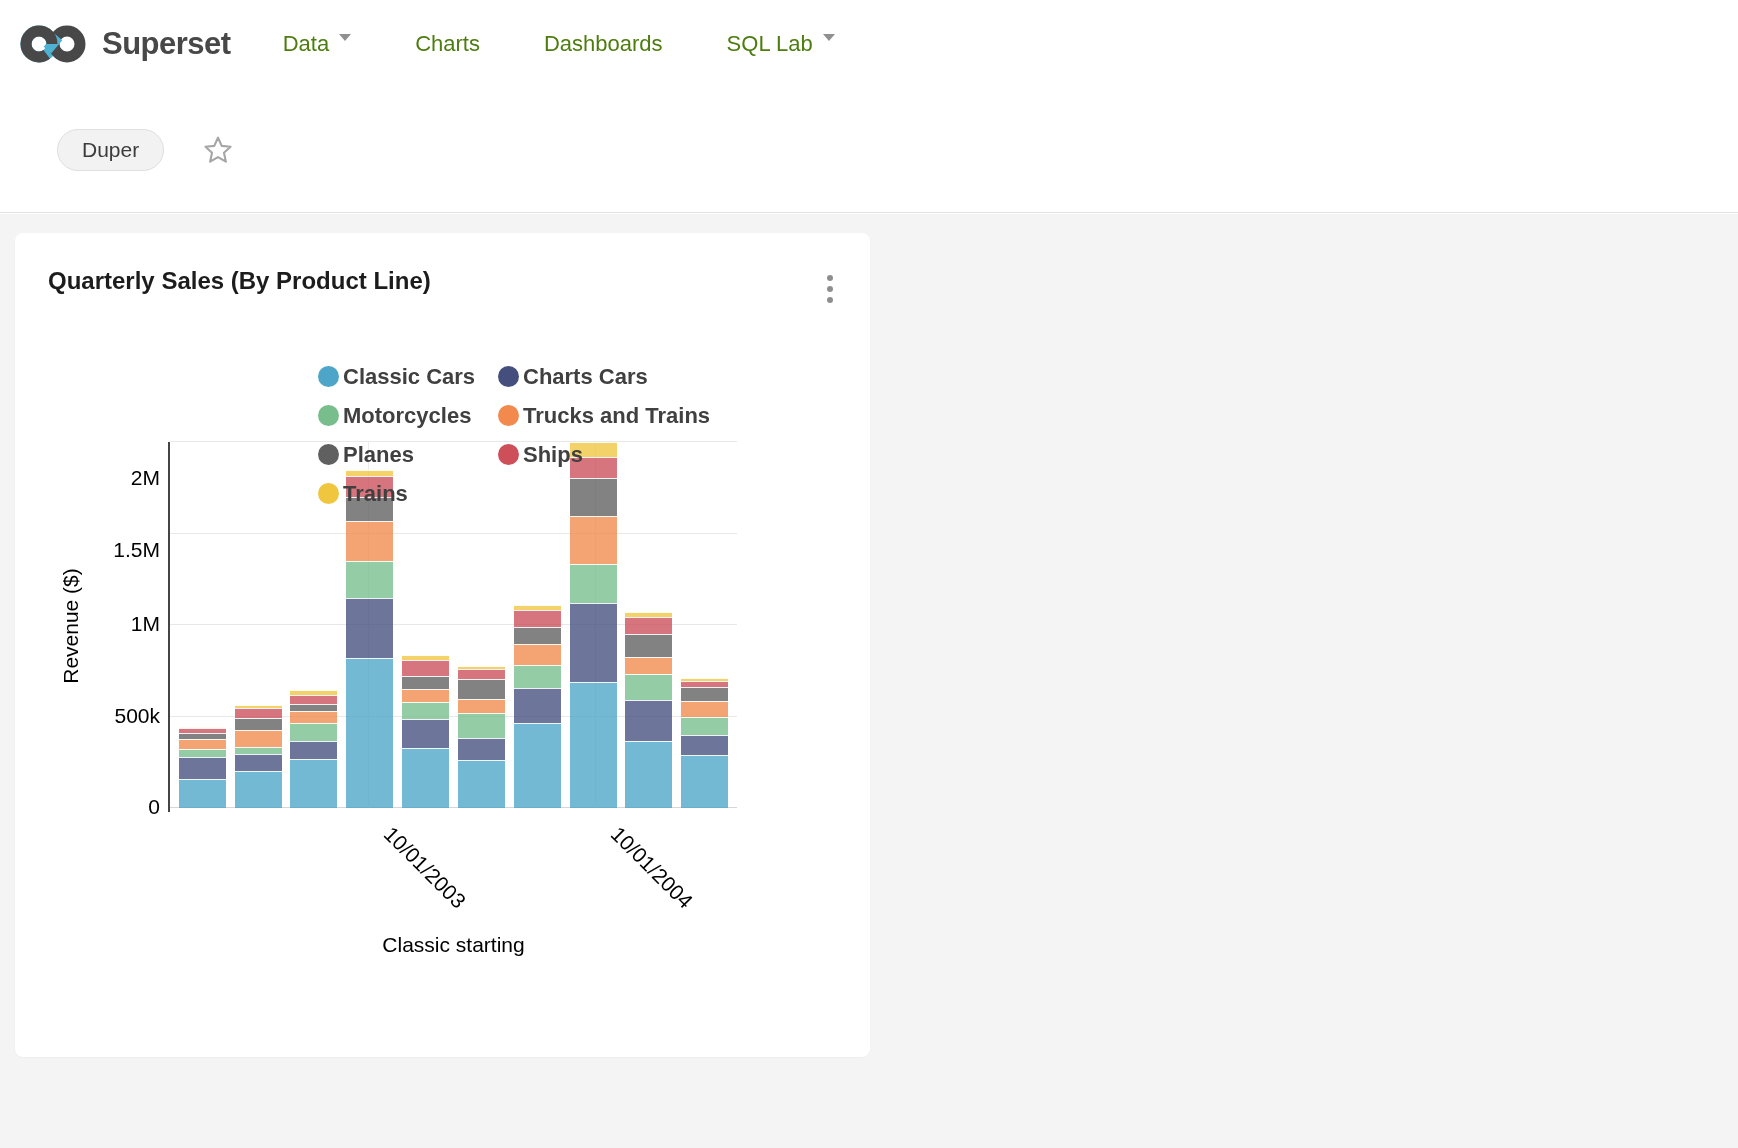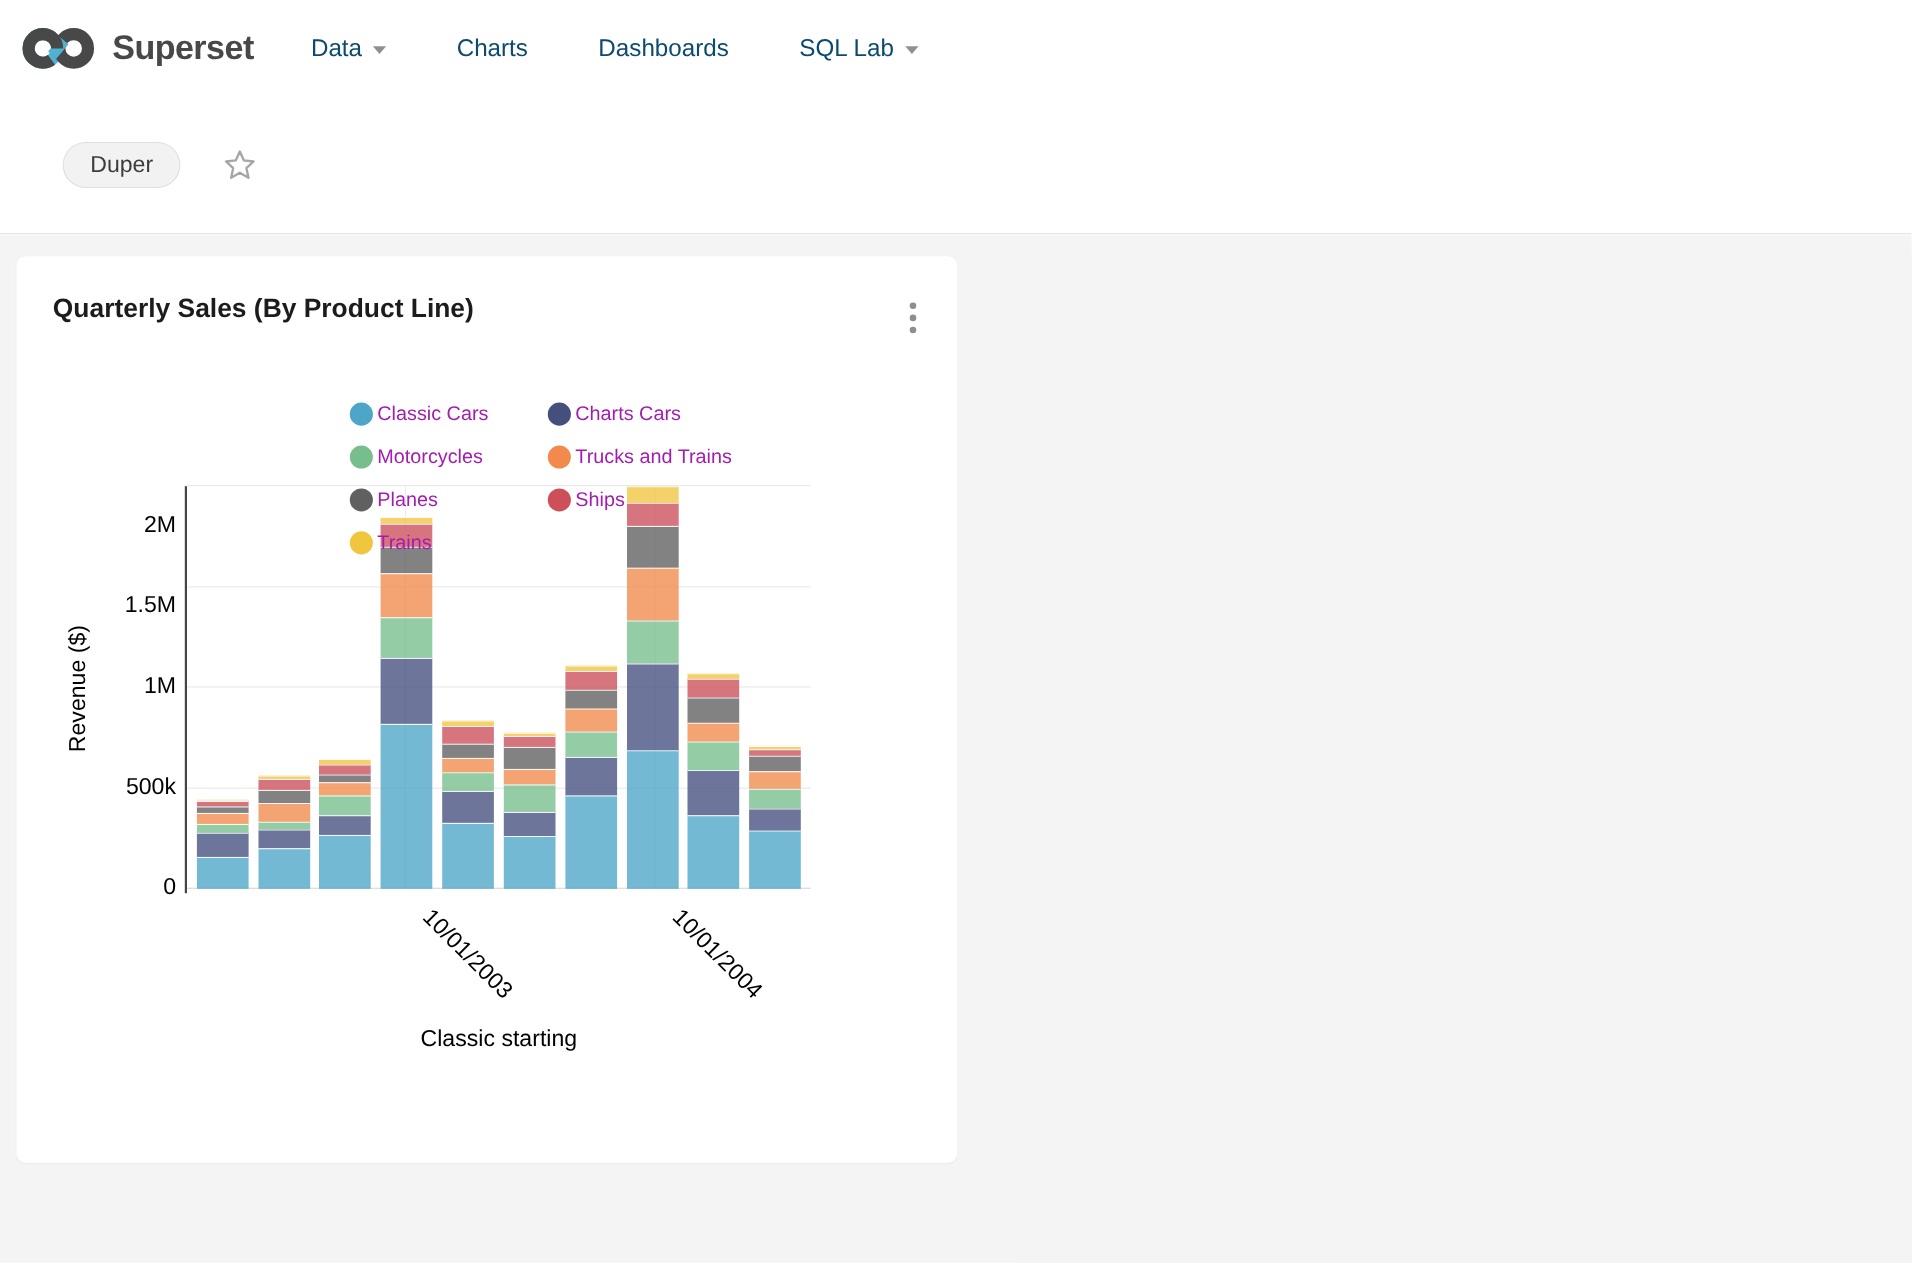--- a/index.html
+++ b/index.html
@@ -5,21 +5,21 @@
   * { box-sizing: border-box; margin: 0; padding: 0; }
   html,body { width:1738px; height:1148px; }
   body { font-family: "Liberation Sans", sans-serif; background:#ffffff; position:relative; overflow:hidden; }
 
   
   .nav { position:absolute; left:0; top:0; width:1738px; height:88px; background:#fff;
          display:flex; align-items:center; padding-left:18px; }
   .logo { width:74px; height:48px; margin-right:10px; }
   .brand { font-size:31px; font-weight:700; color:#484848; letter-spacing:-0.5px; margin-right:52px; }
   .nav-items { display:flex; align-items:center; gap:64px; }
-  .nav-item { font-size:22px; color:#0c4a6e; display:flex; align-items:center; cursor:pointer; }
+  .nav-item { font-size:22px; color:#4d7c0f; display:flex; cursor:pointer; }
   .caret { display:inline-block; width:0; height:0; border-left:6px solid transparent;
            border-right:6px solid transparent; border-top:7px solid #909090; margin-left:10px; margin-top:3px; }
 
   
   .page-header { position:absolute; left:0; top:88px; width:1738px; height:125px; background:#fff;
                  display:flex; align-items:center; padding-left:31px; border-bottom:1px solid #e2e2e2; }
   .page-title { font-size:45px; font-weight:500; color:#2f353b; letter-spacing:-0.5px; }
   .draft-badge { margin-left:26px; background:#f2f2f2; border:1px solid #dfdfdf; border-radius:24px;
                  padding:8px 24px; font-size:21px; color:#3c3c3c; }
   .star { margin-left:38px; width:32px; height:32px; color:#a6a6a6; cursor:pointer; }
@@ -52,21 +52,21 @@
   .xtick { position:absolute; font-size:21px; color:#000; transform:rotate(45deg);
            transform-origin:top left; white-space:nowrap; }
   .xlabel { position:absolute; left:155px; top:700px; width:567px; text-align:center;
             font-size:21px; color:#000; }
 
   
   .legend { position:absolute; left:303px; top:124px; display:grid;
             grid-template-columns:180px auto; grid-auto-rows:39px; }
   .legend-item { display:flex; align-items:center; cursor:pointer; }
   .legend-dot { width:21px; height:21px; border-radius:50%; margin-right:4px; flex:none; }
-  .legend-label { font-size:18px; color:#a21caf; white-space:nowrap; }
+  .legend-label { font-size:22px; color:#404040; white-space:nowrap;font-weight:bold; }
 </style>
 </head>
 <body>
 
 <div class="nav">
   <svg class="logo" viewBox="0 0 74 48">
     <circle cx="21" cy="24" r="13" fill="none" stroke="#4fb2d3" stroke-width="11"></circle>
     <path d="M 11.8 33.2 A 13 13 0 0 1 9 19.5" fill="none" stroke="#4fb2d3" stroke-width="11"></path>
     <circle cx="21" cy="24" r="13" fill="none" stroke="#484848" stroke-width="11" stroke-dasharray="58 24" stroke-dashoffset="-12"></circle>
     <circle cx="49" cy="24" r="13" fill="none" stroke="#484848" stroke-width="11"></circle>

